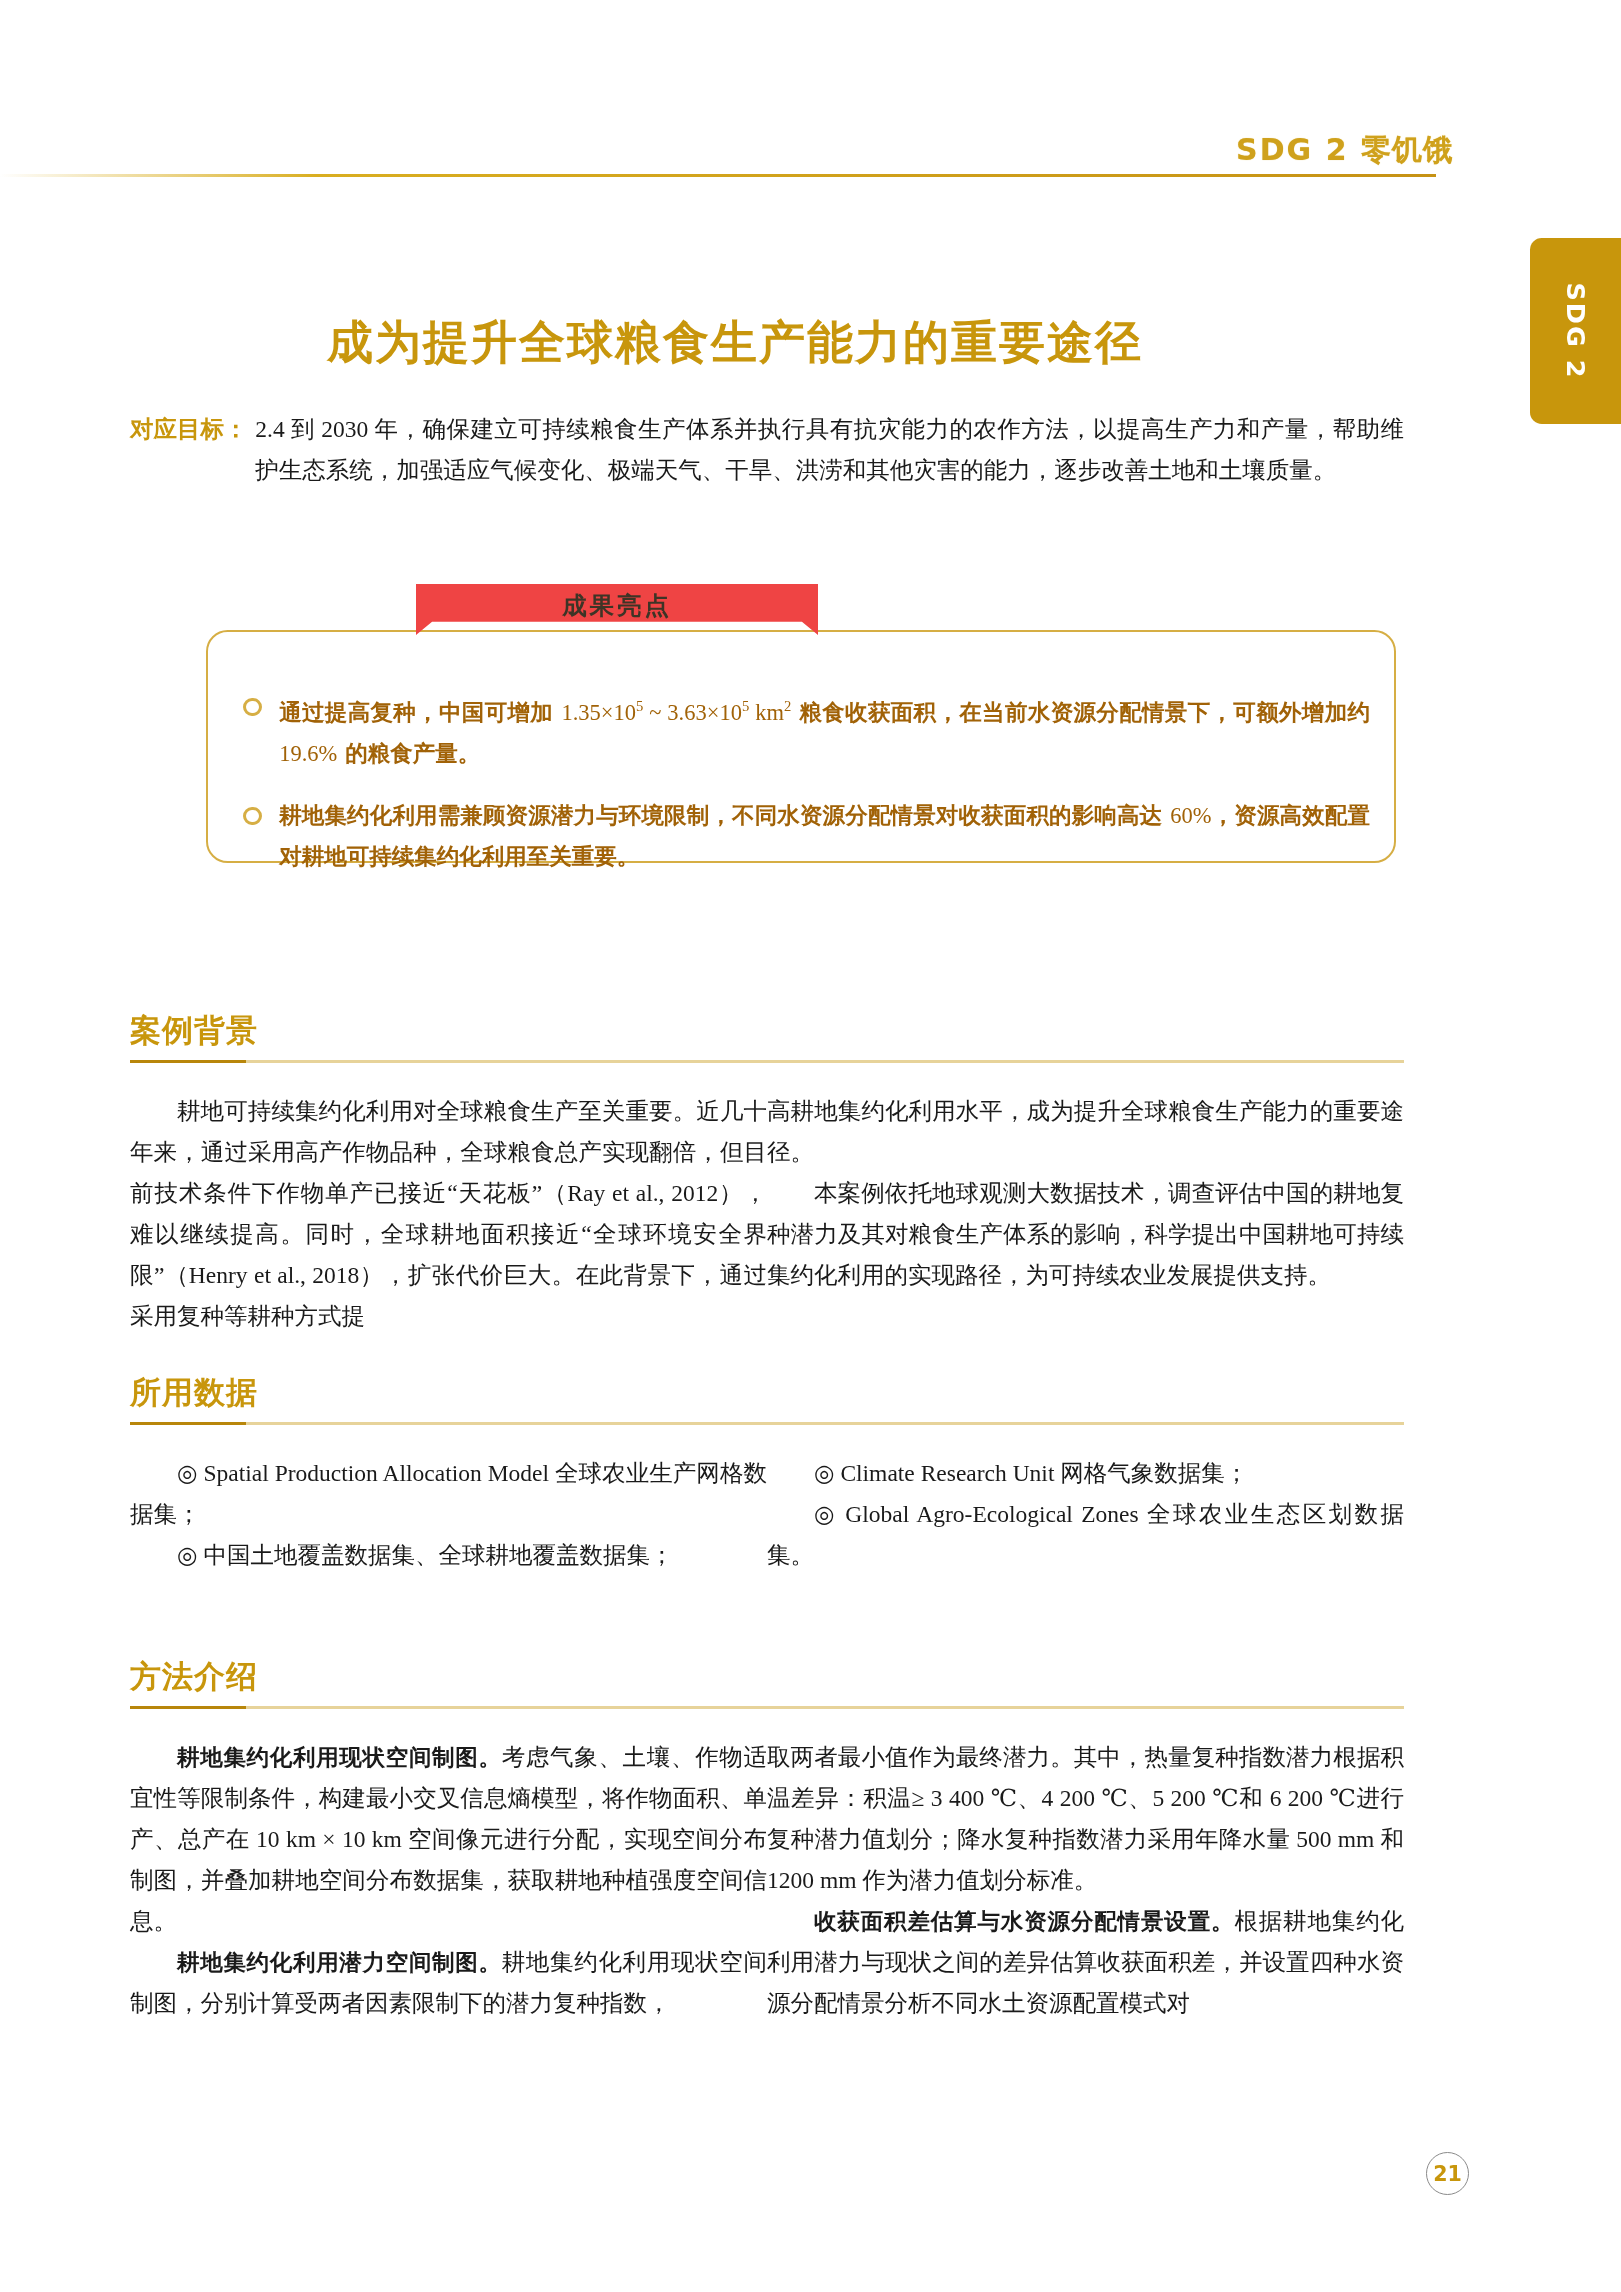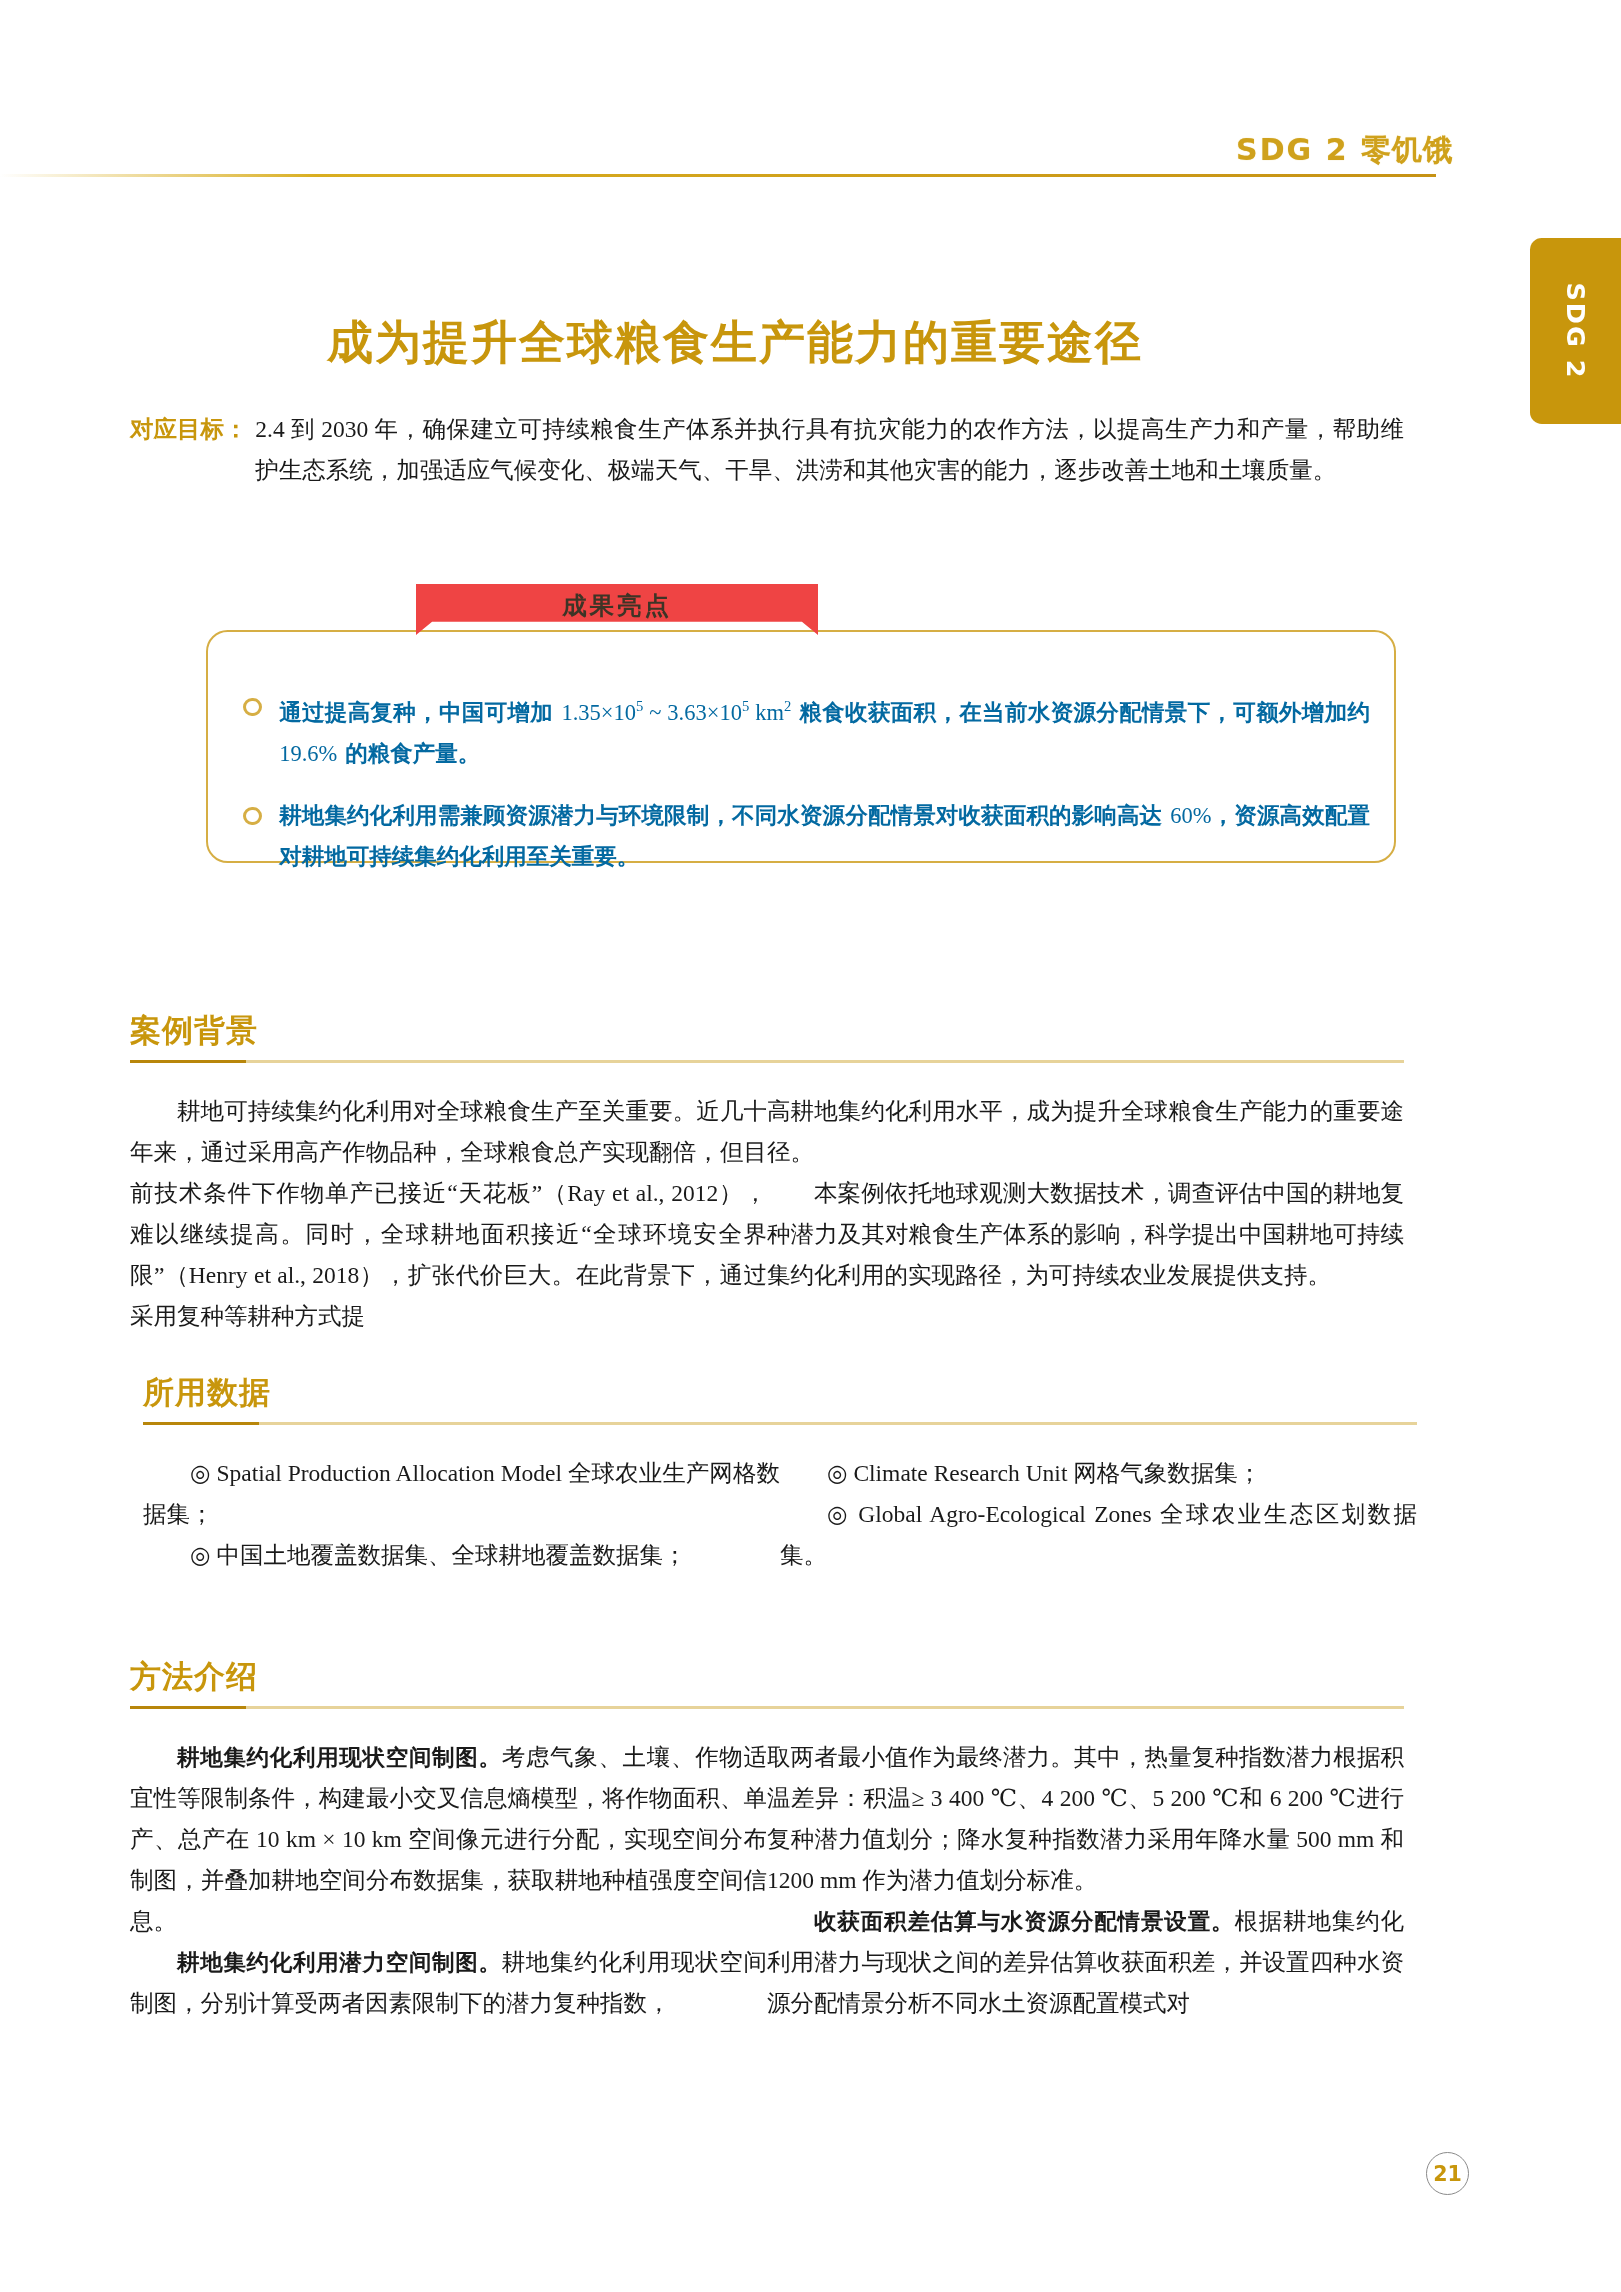--- a/index.html
+++ b/index.html
@@ -160,21 +160,21 @@
     box-sizing: border-box;
   }
   .highlight-text {
     flex: 1 1 auto;
     font-family: "DejaVu Sans", sans-serif;
     font-weight: bold;
     font-size: 22.5px;
     line-height: 41px;
     text-align: justify;
     text-justify: inter-ideograph;
-    color: #0369a1;
+    color: #a16207;
   }
   .highlight-text .num {
     font-family: "Liberation Serif", serif;
     font-weight: normal;
   }
   sup { font-size: 0.65em; vertical-align: super; }
 
   
   .section { position: absolute; }
   .section-head {
@@ -287,21 +287,21 @@
       <div class="col">
         <p class="indent">耕地可持续集约化利用对全球粮食生产至关重要。近几十年来，通过采用高产作物品种，全球粮食总产实现翻倍，但目前技术条件下作物单产已接近“天花板”（Ray et al., 2012），难以继续提高。同时，全球耕地面积接近“全球环境安全界限”（Henry et al., 2018），扩张代价巨大。在此背景下，通过采用复种等耕种方式提</p>
       </div>
       <div class="col">
         <p>高耕地集约化利用水平，成为提升全球粮食生产能力的重要途径。</p>
         <p class="indent">本案例依托地球观测大数据技术，调查评估中国的耕地复种潜力及其对粮食生产体系的影响，科学提出中国耕地可持续集约化利用的实现路径，为可持续农业发展提供支持。</p>
       </div>
     </div>
   </div>
 
-  <div class="section" style="left:143px; top:1372px;">
+  <div class="section" style="left:130px; top:1372px;">
     <div class="section-head">
       <div class="section-title">所用数据</div>
       <div class="section-underline"></div>
     </div>
     <div class="two-col">
       <div class="col">
         <p class="bullet-line">◎ Spatial Production Allocation Model 全球农业生产网格数据集；</p>
         <p class="bullet-line">◎ 中国土地覆盖数据集、全球耕地覆盖数据集；</p>
       </div>
       <div class="col">

